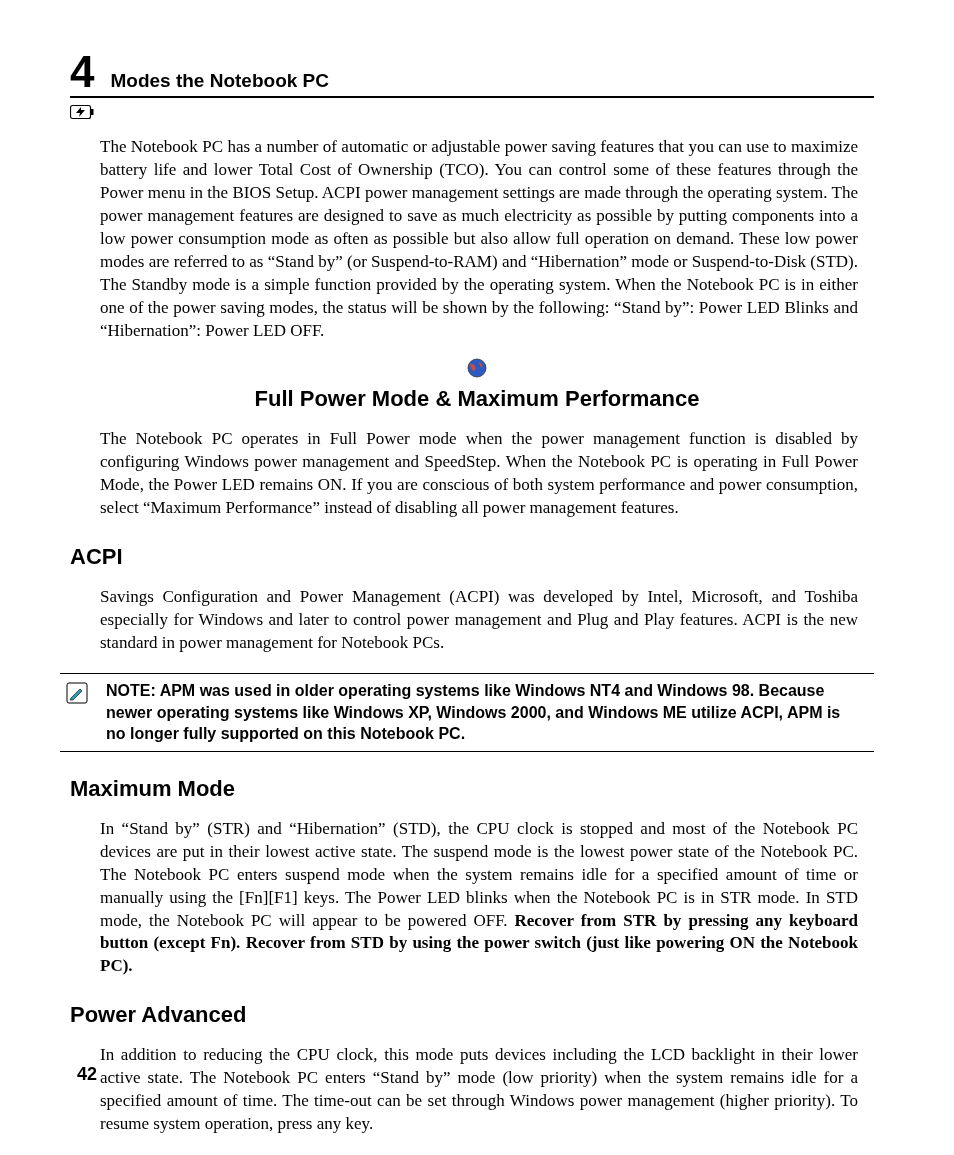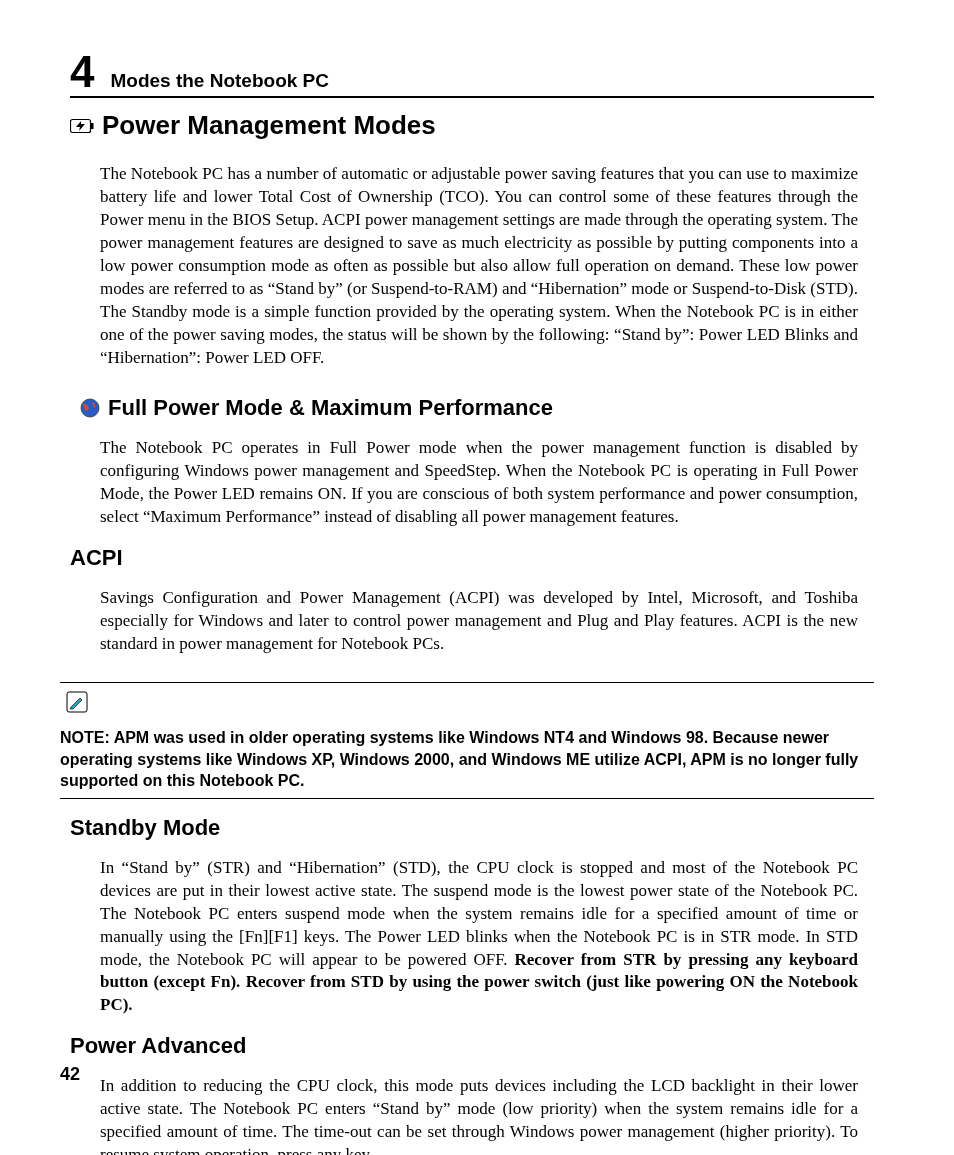--- a/index.html
+++ b/index.html
@@ -39,21 +39,21 @@
     font-weight: bold;
     margin: 8px 0 6px 0;
     display: flex;
     align-items: center;
     gap: 8px;
   }
   h2.subsection {
     font-family: Arial, Helvetica, sans-serif;
     font-size: 22px;
     font-weight: bold;
-    margin: 16px 0 4px 0;
+    margin: 24px 0 4px 0;
     display: flex;
     align-items: center;
     gap: 8px;
   }
   p.body {
     font-size: 17px;
     line-height: 1.35;
     margin: 16px;
     text-align: justify;
     margin-left: 40px;
@@ -66,44 +66,43 @@
     align-items: center;
     justify-content: center;
     flex: 0 0 auto;
   }
   .icon.battery svg { width: 24px; height: 16px; }
   .icon.globe svg { width: 20px; height: 20px; }
   .icon.note svg { width: 22px; height: 22px; }
   .note-box {
     border-top: 1.5px solid #000;
     border-bottom: 1.5px solid #000;
-    margin: 26px 0 10px 0;
+    margin: 18px 0 10px 0;
     padding: 6px 0;
     display: flex;
     gap: 10px;
     align-items: flex-start;
-    flex-direction: column;
   }
   .note-icon-col {
     width: 30px;
     flex: 0 0 auto;
     padding-top: 2px;
     padding-left: 6px;
   }
   .note-text {
     font-family: Arial, Helvetica, sans-serif;
     font-size: 16px;
     font-weight: bold;
     line-height: 1.35;
     flex: 1;
     padding-right: 10px;
   }
   .page-num {
     position: absolute;
-    left: 60px;
+    left: 77px;
     bottom: 70px;
     font-family: Arial, Helvetica, sans-serif;
     font-weight: bold;
     font-size: 18px;
   }
   .h1-row { margin-left: 10px; display:flex; align-items:center; gap:8px;}
   .h2-row { margin-left: 20px; display:flex; align-items:center; gap:8px;}
   .h2-plain { margin-left: 40px; }
   .bold { font-weight: bold; }
 </style>
@@ -116,27 +115,24 @@
 </div>
 
 <div class="h1-row">
   <span class="icon battery">
     <svg viewBox="0 0 24 14">
         <rect x="0.5" y="0.5" width="20" height="13" rx="2" fill="none" stroke="#000" stroke-width="1.2"></rect>
         <rect x="21" y="4" width="2.5" height="6" fill="#000"></rect>
         <path d="M11 2 L6 8 H10 L9 12 L15 5 H11 Z" fill="#000"></path>
       </svg>
   </span>
-  <h1 class="section" style="margin:6px 0;">
-      <span>Power Management Modes</span>
-    </h1>
 </div>
 <p class="body">The Notebook PC has a number of automatic or adjustable power saving features that you can use to maximize battery life and lower Total Cost of Ownership (TCO). You can control some of these features through the Power menu in the BIOS Setup. ACPI power management settings are made through the operating system. The power management features are designed to save as much electricity as possible by putting components into a low power consumption mode as often as possible but also allow full operation on demand. These low power modes are referred to as “Stand by” (or Suspend-to-RAM) and “Hibernation” mode or Suspend-to-Disk (STD). The Standby mode is a simple function provided by the operating system. When the Notebook PC is in either one of the power saving modes, the status will be shown by the following: “Stand by”: Power LED Blinks and “Hibernation”: Power LED OFF.</p>
 
-<div class="h2-row" style="margin-top:26px;">
+<div class="h2-row" style="margin-top:16px;flex-direction:column;">
   <span class="icon globe">
     <svg viewBox="0 0 20 20">
         <circle cx="10" cy="10" r="9" fill="#2a5bc4" stroke="#333" stroke-width="0.8"></circle>
         <path d="M3 6 Q6 5 8 8 Q10 11 7 13 Q4 12 3 6 Z M12 4 Q16 5 15 10 Q13 9 12 4 Z" fill="#c94d3c"></path>
       </svg>
   </span>
   <h2 class="subsection" style="margin:0;">
       <span>Full Power Mode &amp; Maximum Performance</span>
     </h2>
 </div>
@@ -150,21 +146,21 @@
     <span class="icon note">
       <svg viewBox="0 0 22 22">
           <rect x="1" y="1" width="20" height="20" rx="2" fill="#fff" stroke="#000" stroke-width="1"></rect>
           <path d="M5 16 L14 7 L16 9 L7 18 L4 18 Z" fill="#2aa0b8" stroke="#000" stroke-width="0.6"></path>
         </svg>
     </span>
   </div>
   <div class="note-text">NOTE: APM was used in older operating systems like Windows NT4 and Windows 98. Because newer operating systems like Windows XP, Windows 2000, and Windows ME utilize ACPI, APM is no longer fully supported on this Notebook PC.</div>
 </div>
 
-<h2 class="subsection h2-plain">Standby Mode</h2>
+<h2 class="subsection h2-plain">Maximum Mode</h2>
 <p class="body">
   <span>In “Stand by” (STR) and “Hibernation” (STD), the CPU clock is stopped and most of the Notebook PC devices are put in their lowest active state. The suspend mode is the lowest power state of the Notebook PC. The Notebook PC enters suspend mode when the system remains idle for a specified amount of time or manually using the [Fn][F1] keys. The Power LED blinks when the Notebook PC is in STR mode. In STD mode, the Notebook PC will appear to be powered OFF. </span><span class="bold">Recover from STR by pressing any keyboard button (except Fn). Recover from STD by using the power switch (just like powering ON the Notebook PC).</span>
 </p>
 
 <h2 class="subsection h2-plain">Power Advanced</h2>
 <p class="body">In addition to reducing the CPU clock, this mode puts devices including the LCD backlight in their lower active state. The Notebook PC enters “Stand by” mode (low priority) when the system remains idle for a specified amount of time. The time-out can be set through Windows power management (higher priority). To resume system operation, press any key.</p>
 
 <div class="page-num">42</div>
 
 </body></html>

